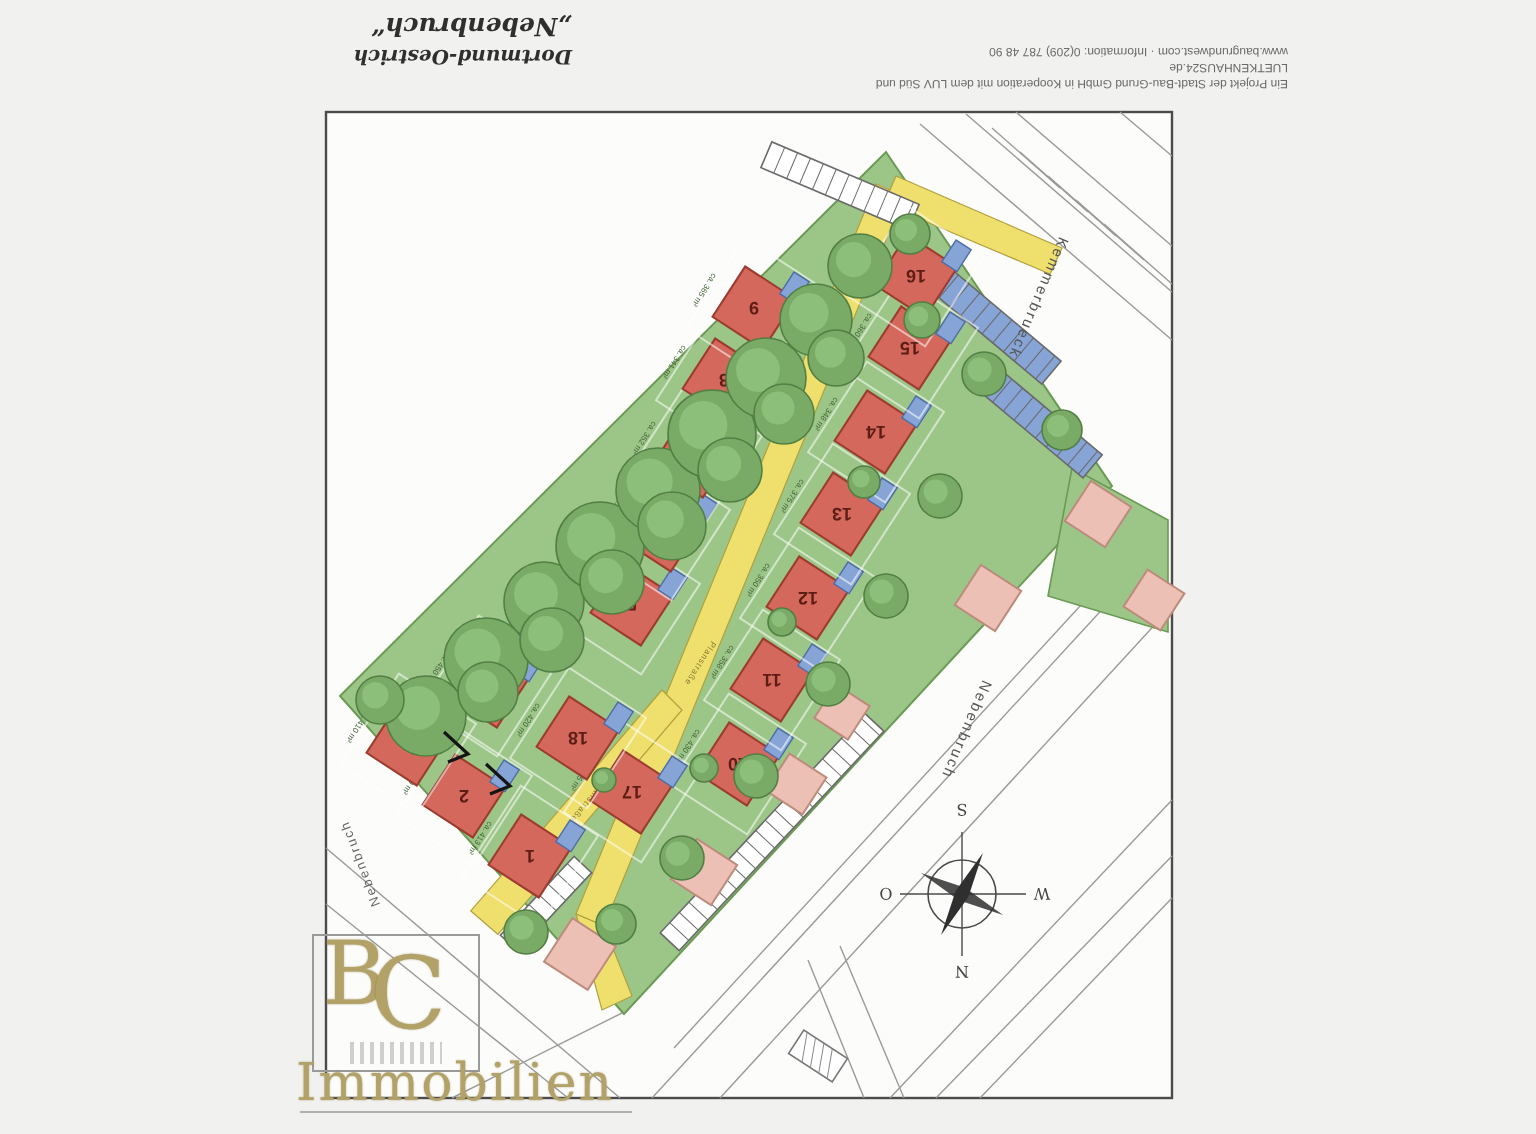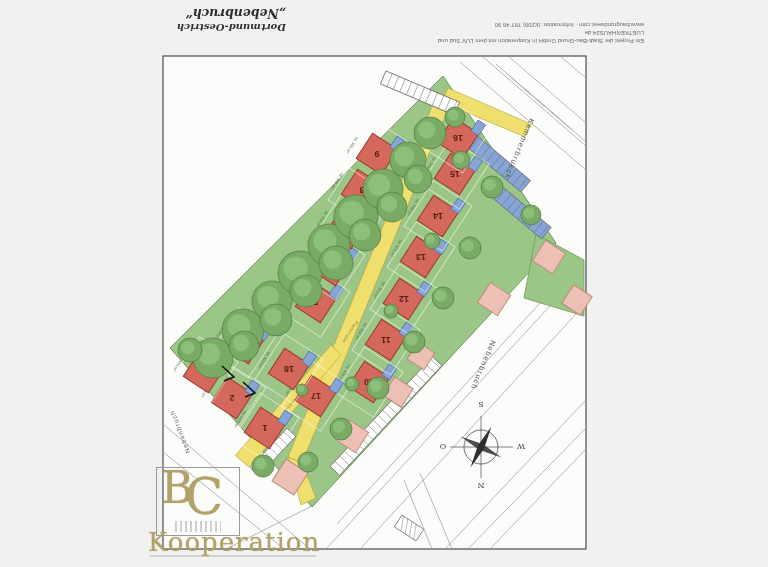--- a/index.html
+++ b/index.html
@@ -475,15 +475,15 @@
     <text x="517" y="148" transform="rotate(113 517 148)" font-size="7.5" letter-spacing="1.2" fill="#555" text-anchor="middle" font-family="Liberation Sans,sans-serif">Kemmerbrueck</text>
     <text x="481" y="364" transform="rotate(113 481 364)" font-size="7.5" letter-spacing="1.2" fill="#555" text-anchor="middle" font-family="Liberation Sans,sans-serif">Nebenbruch</text>
     <text x="182" y="431" transform="rotate(249 182 431)" font-size="6.5" letter-spacing="1" fill="#666" text-anchor="middle" font-family="Liberation Sans,sans-serif">Nebenbruch</text>
   </svg>
 
   <div class="logo-box">
     <span class="lb lb-b">B</span>
     <span class="lb lb-c">C</span>
     <div class="skyline"></div>
   </div>
-  <div class="logo-caption">Kooperation</div>
+  <div class="logo-caption">Immobilien</div>
 
 </div>
 
 </body></html>

